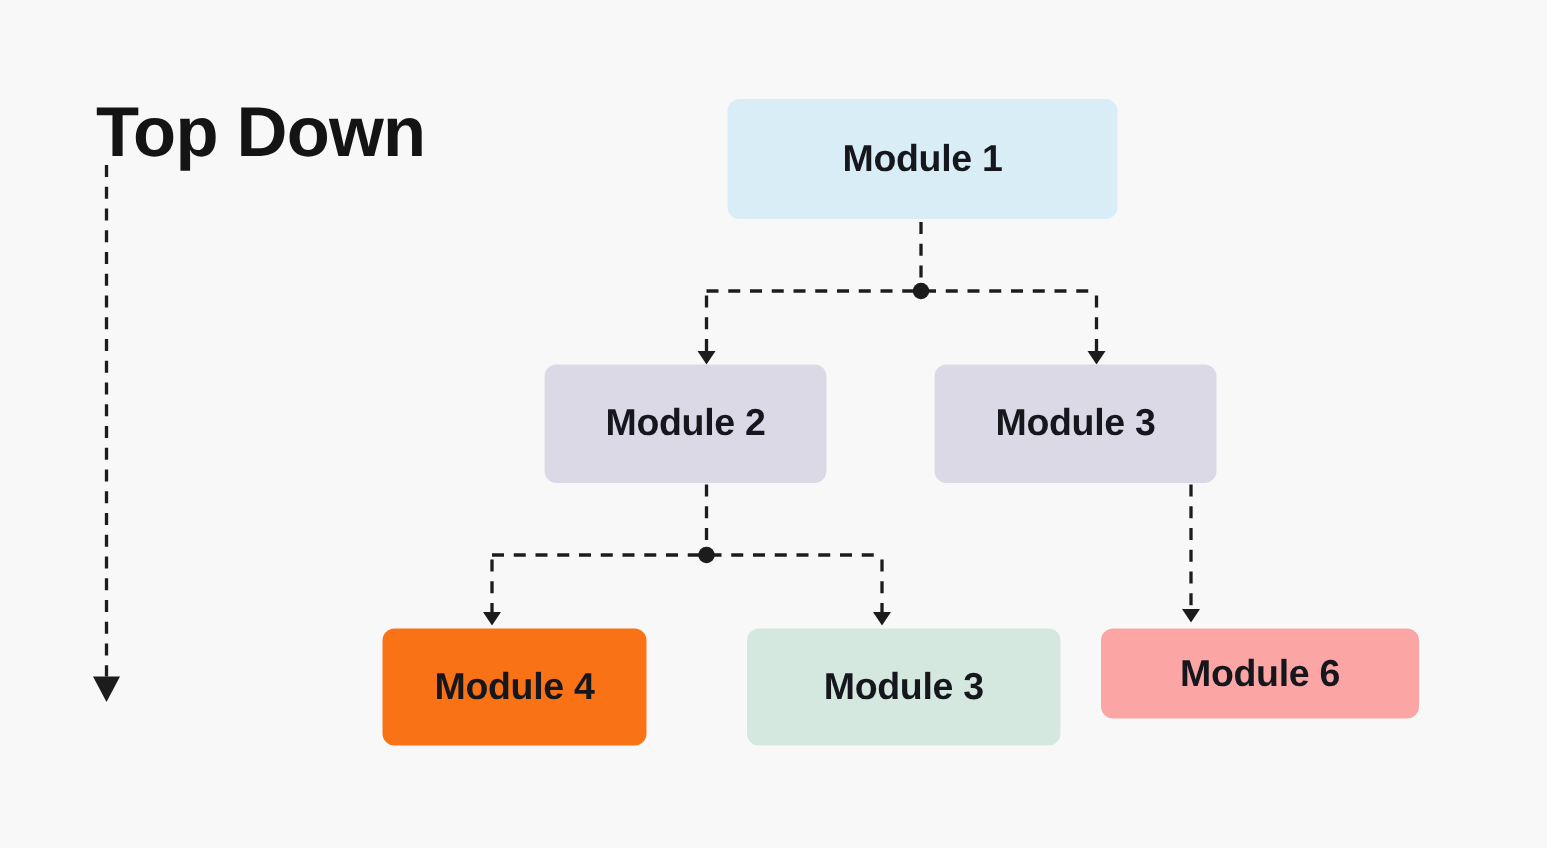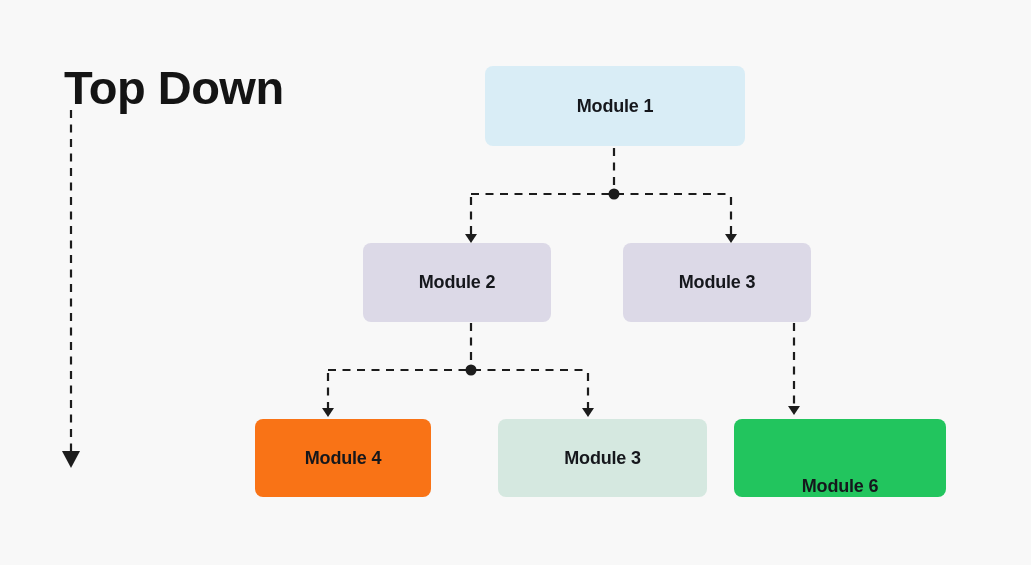--- a/index.html
+++ b/index.html
@@ -35,21 +35,21 @@
   }
   .solid-shape { fill: #1c1c1c; stroke: none; }
   .node {
     position: absolute;
     display: flex;
     align-items: center;
     justify-content: center;
     border-radius: 8px;
   }
   .node-label {
-    font-size: 18px;
+    font-size: 25px;
     font-weight: 700;
     color: #15171c;
     letter-spacing: -0.2px;
   }
 </style>
 </head>
 <body>
 
 <div class="canvas" style="background-color: rgb(248, 248, 248);">
 
@@ -101,17 +101,17 @@
   </div>
 
   <div class="node" style="left: 255px; top: 419px; width: 176px; height: 78px; background-color: #f97316; justify-content: center;">
     <span class="node-label">Module 4</span>
   </div>
 
   <div class="node" style="left: 498px; top: 419px; width: 209px; height: 78px; background-color: rgb(213, 232, 224);">
     <span class="node-label">Module 3</span>
   </div>
 
-  <div class="node" style="left: 734px; top: 419px; width: 212px; height: 78px; background-color: #22c55e; align-items: flex-end;">
+  <div class="node" style="left: 734px; top: 419px; width: 212px; height: 60px; background-color: #fca5a5;">
     <span class="node-label">Module 6</span>
   </div>
 
 </div>
 
 </body></html>

